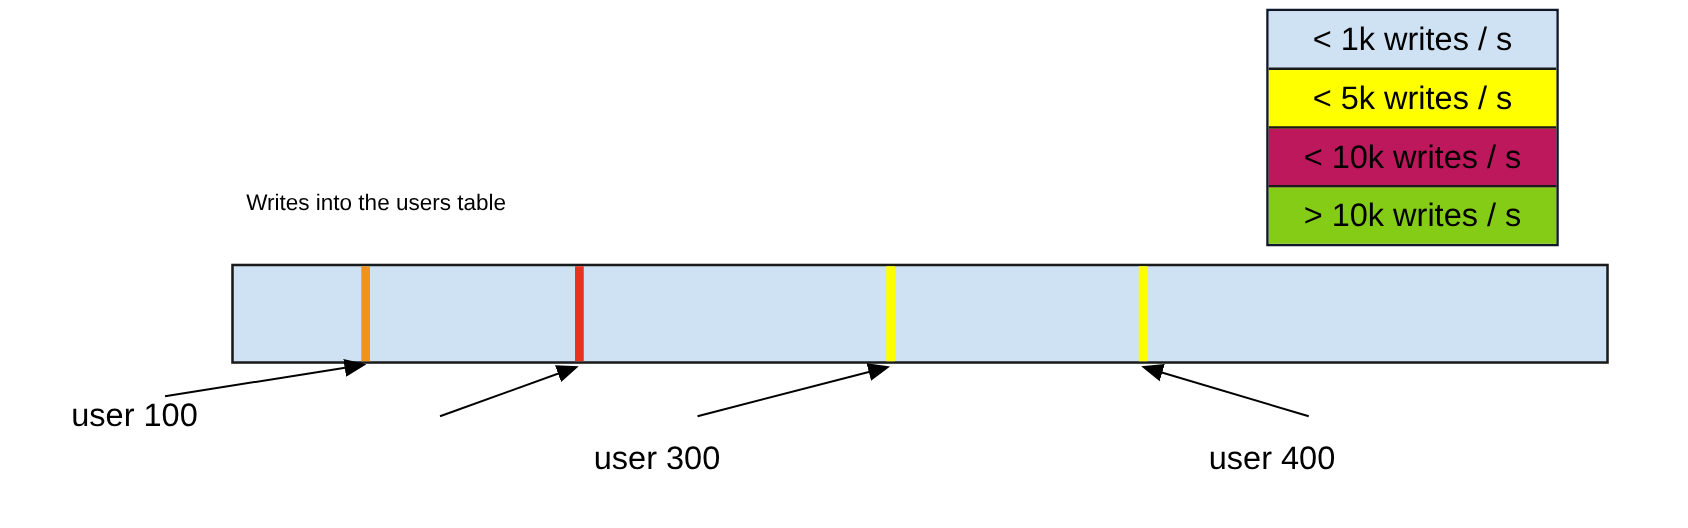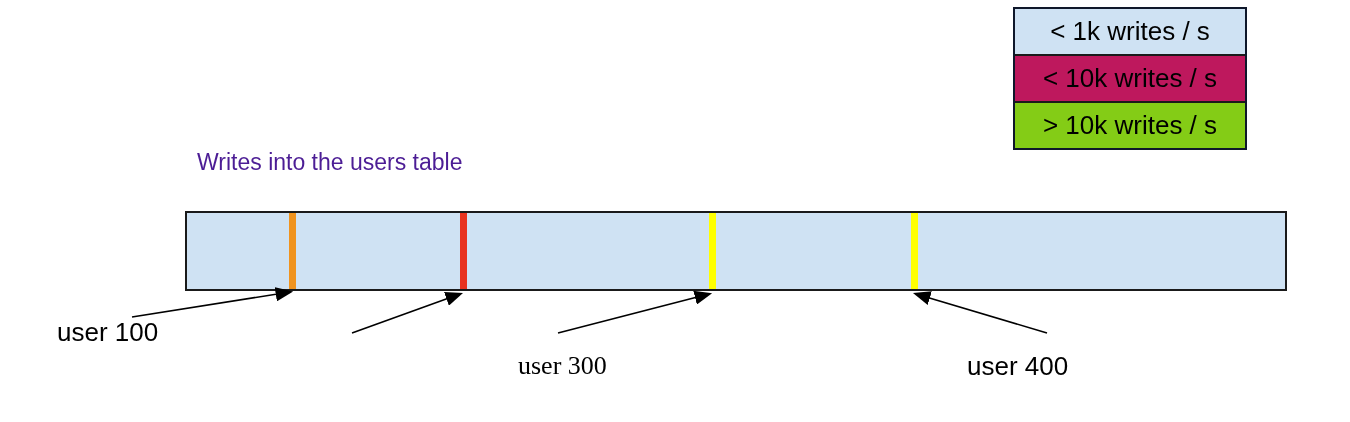--- a/index.html
+++ b/index.html
@@ -13,23 +13,23 @@
     width: 1350px;
     height: 422px;
     background: #ffffff;
     overflow: hidden;
     color: #000000;
   }
   .title {
     position: absolute;
     left: 197px;
     top: 146px;
-    font-size: 23px;
+    font-size: 18px;
     line-height: 32px;
-    color: #4c1d95;
+    color: #000000;
     white-space: nowrap;
   }
   
   .legend {
     position: absolute;
     left: 1013px;
     top: 7px;
     width: 230px;
     border: 2px solid #0f172a;
   }
@@ -63,39 +63,42 @@
   .stripe-2 { left: 522px; }
   .stripe-3 { left: 724px; }
   
   .callout-label {
     position: absolute;
     font-size: 26px;
     white-space: nowrap;
   }
   .callout-0 { left: 57px;  top: 317px; }
   .callout-1 { left: 277px; top: 351px; }
-  .callout-2 { left: 518px; top: 351px; font-family: Liberation Serif, serif; }
+  .callout-2 { left: 475px; top: 351px; }
   .callout-3 { left: 967px; top: 351px; }
   .arrows {
     position: absolute;
     left: 0;
     top: 0;
     pointer-events: none;
   }
 </style>
 </head>
 <body>
 
 <div class="canvas">
 
   <div class="title">Writes into the users table</div>
 
   <div class="legend">
     <div class="legend-row" style="background-color: rgb(207, 226, 243);">
       <span>&lt; 1k writes / s</span>
+    </div>
+    <div class="legend-row" style="background-color: rgb(255, 255, 0);">
+      <span>&lt; 5k writes / s</span>
     </div>
     <div class="legend-row" style="background-color: #be185d;">
       <span>&lt; 10k writes / s</span>
     </div>
     <div class="legend-row" style="background-color: #84cc16;">
       <span>&gt; 10k writes / s</span>
     </div>
   </div>
 
   <div class="bar" style="background-color: rgb(207, 226, 243);">

